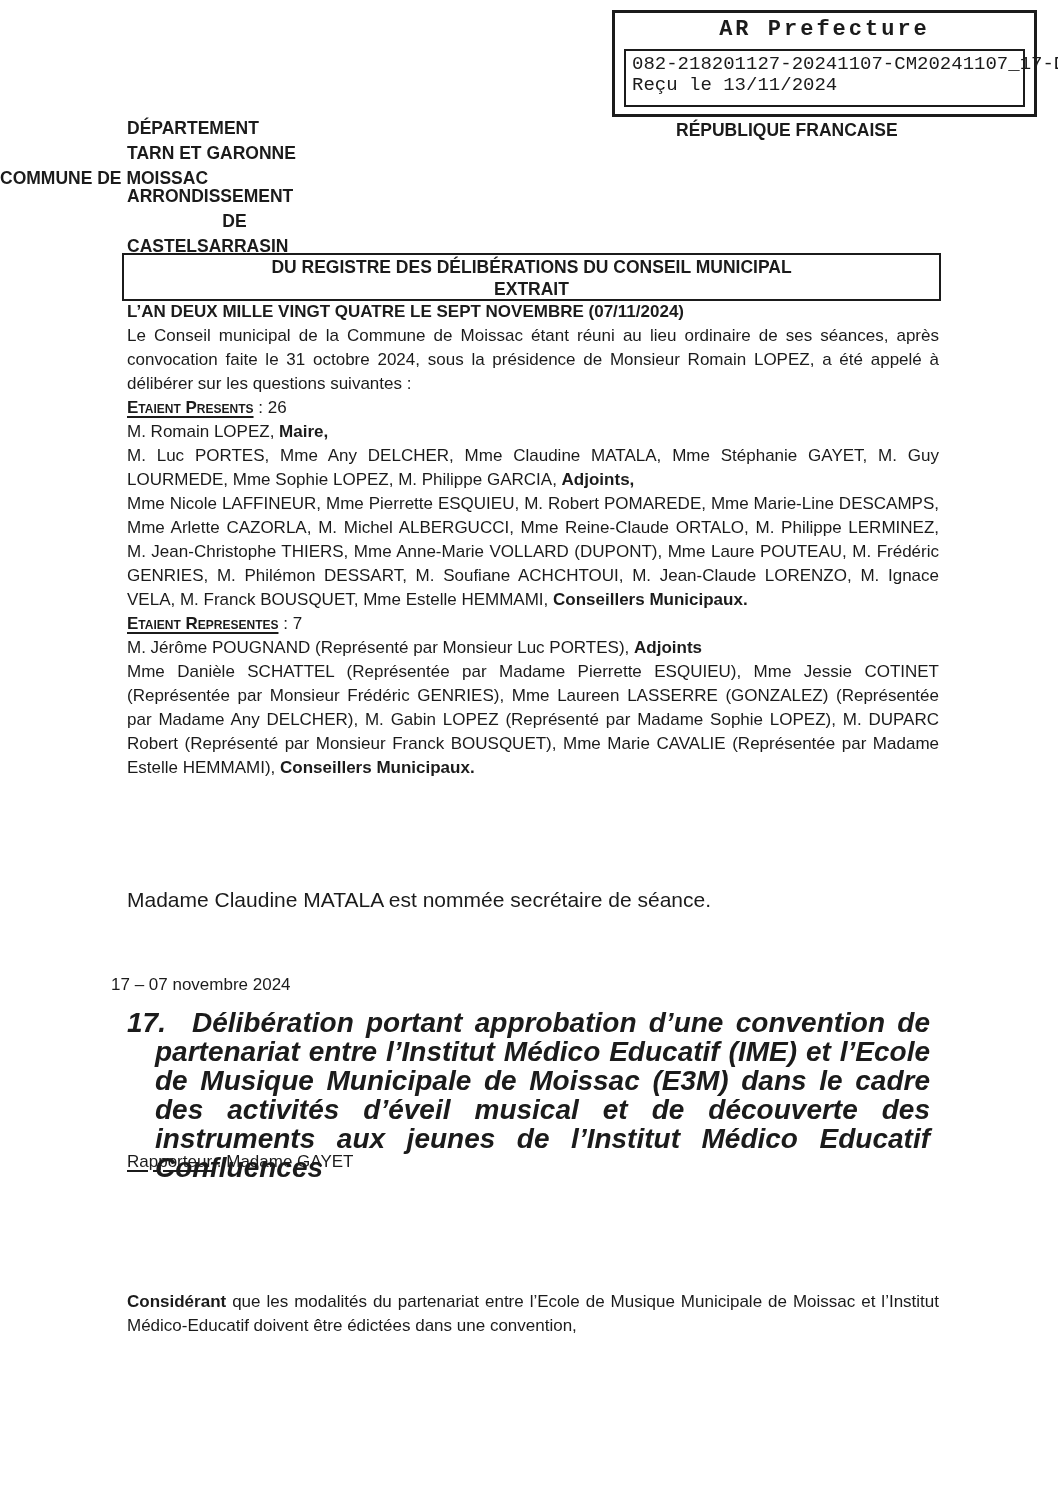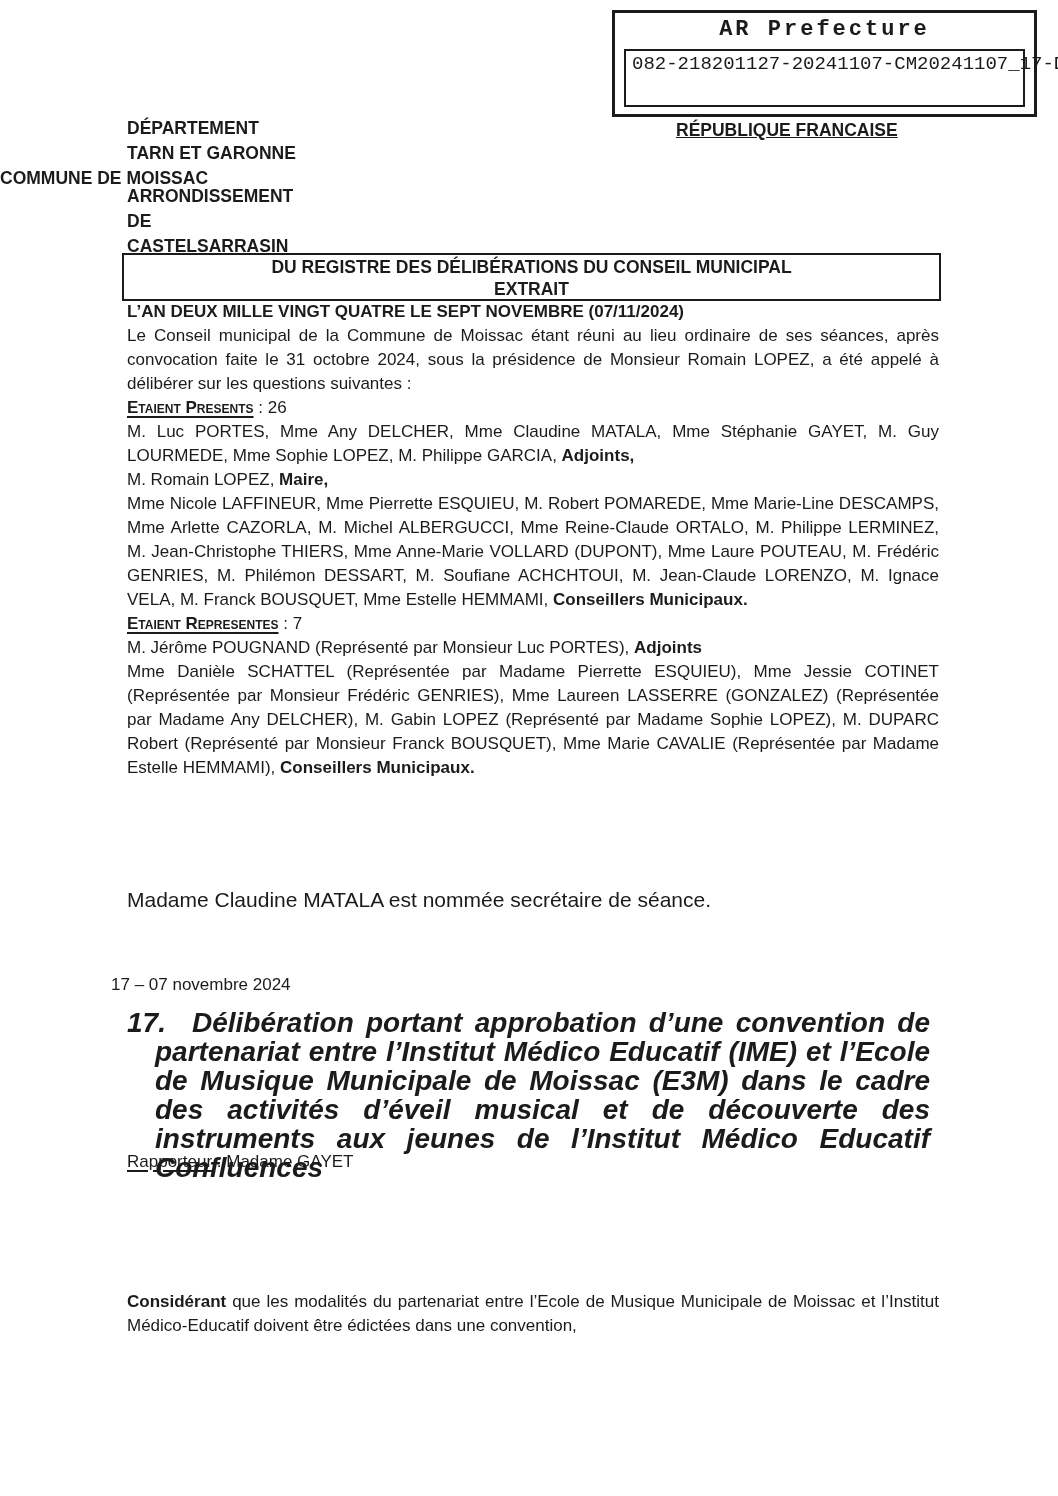--- a/index.html
+++ b/index.html
@@ -47,28 +47,28 @@
   
   .dept {
     position: absolute; left: 127px; top: 116px;
     font-weight: bold; font-size: 17.5px; line-height: 25px;
   }
   .arrond {
     position: absolute; left: 127px; top: 184px;
     width: 215px;
     font-weight: bold; font-size: 17.5px; line-height: 25px;
   }
-  .arrond .centered { text-align: left; }
+  .arrond .centered { text-align: center; }
   .commune {
     position: absolute; left: 0; top: 168px; width: 100%;
     font-weight: bold; font-size: 17.5px;
   }
   .republique {
     position: absolute; left: 676px; top: 120px;
-    font-weight: bold; font-size: 17.5px; text-decoration: underline;
+    font-weight: bold; font-size: 17.5px;
   }
 
   
   .extract-box {
     position: absolute; left: 122px; top: 253px;
     width: 819px; height: 48px;
     border: 2px solid #1b1b1b;
     text-align: center;
     font-weight: bold; font-size: 17.5px; line-height: 22px;
     padding-top: 1px;
@@ -126,20 +126,21 @@
 </style>
 </head>
 <body>
 
 <div class="page">
 
   <div class="stamp">
     <div class="stamp-title">AR Prefecture</div>
     <div class="stamp-inner">
       <div>082-218201127-20241107-CM20241107_17-DE</div>
+      <div>Reçu le 13/11/2024</div>
     </div>
   </div>
 
   <div class="dept">
     <div>DÉPARTEMENT</div>
     <div>TARN ET GARONNE</div>
   </div>
 
   <div class="arrond">
     <div>ARRONDISSEMENT</div>
@@ -152,22 +153,22 @@
 
   <div class="extract-box">
     <div>DU REGISTRE DES DÉLIBÉRATIONS DU CONSEIL MUNICIPAL</div>
     <div>EXTRAIT</div>
   </div>
 
   <div class="main-text">
     <p class="b">L’AN DEUX MILLE VINGT QUATRE LE SEPT NOVEMBRE (07/11/2024)</p>
     <p>Le Conseil municipal de la Commune de Moissac étant réuni au lieu ordinaire de ses séances, après convocation faite le 31 octobre 2024, sous la présidence de Monsieur Romain LOPEZ, a été appelé à délibérer sur les questions suivantes :</p>
     <p><span class="sc u">Etaient Presents</span><span> : 26</span></p>
+    <p><span>M. Romain LOPEZ, </span><span class="b">Maire,</span></p>
     <p><span>M. Luc PORTES, Mme Any DELCHER, Mme Claudine MATALA, Mme Stéphanie GAYET, M. Guy LOURMEDE, Mme Sophie LOPEZ, M. Philippe GARCIA, </span><span class="b">Adjoints,</span></p>
-    <p><span>M. Romain LOPEZ, </span><span class="b">Maire,</span></p>
     <p><span>Mme Nicole LAFFINEUR, Mme Pierrette ESQUIEU, M. Robert POMAREDE, Mme Marie-Line DESCAMPS, Mme Arlette CAZORLA, M. Michel ALBERGUCCI, Mme Reine-Claude ORTALO, M. Philippe LERMINEZ, M. Jean-Christophe THIERS, Mme Anne-Marie VOLLARD (DUPONT), Mme Laure POUTEAU, M. Frédéric GENRIES, M. Philémon DESSART, M. Soufiane ACHCHTOUI, M. Jean-Claude LORENZO, M. Ignace VELA, M. Franck BOUSQUET, Mme Estelle HEMMAMI, </span><span class="b">Conseillers Municipaux.</span></p>
     <p><span class="sc u">Etaient Representes</span><span> : 7</span></p>
     <p><span>M. Jérôme POUGNAND (Représenté par Monsieur Luc PORTES), </span><span class="b">Adjoints</span></p>
     <p><span>Mme Danièle SCHATTEL (Représentée par Madame Pierrette ESQUIEU), Mme Jessie COTINET (Représentée par Monsieur Frédéric GENRIES), Mme Laureen LASSERRE (GONZALEZ) (Représentée par Madame Any DELCHER), M. Gabin LOPEZ (Représenté par Madame Sophie LOPEZ), M. DUPARC Robert (Représenté par Monsieur Franck BOUSQUET), Mme Marie CAVALIE (Représentée par Madame Estelle HEMMAMI), </span><span class="b">Conseillers Municipaux.</span></p>
   </div>
 
   <div class="secretary">Madame Claudine MATALA est nommée secrétaire de séance.</div>
 
   <div class="delib-ref">17 – 07 novembre 2024</div>
 

